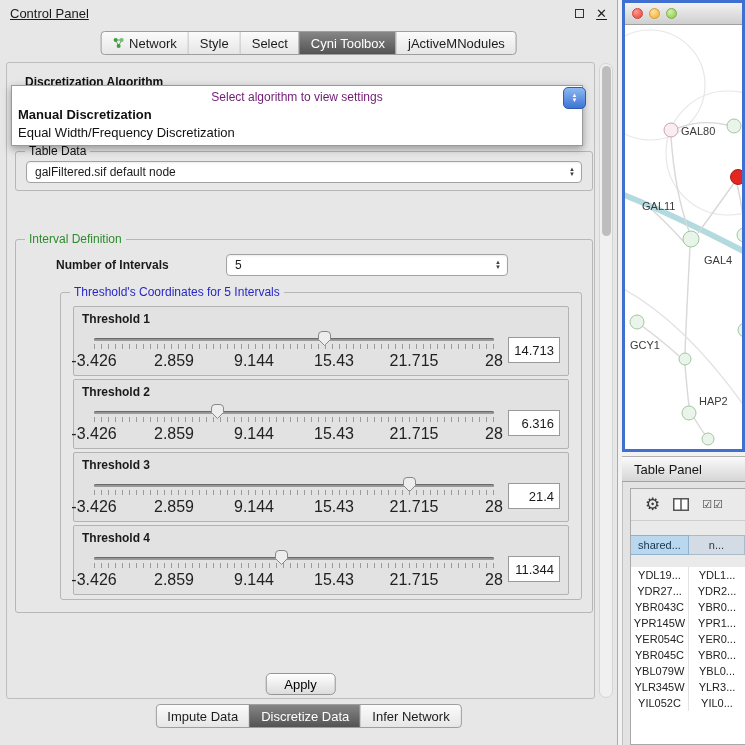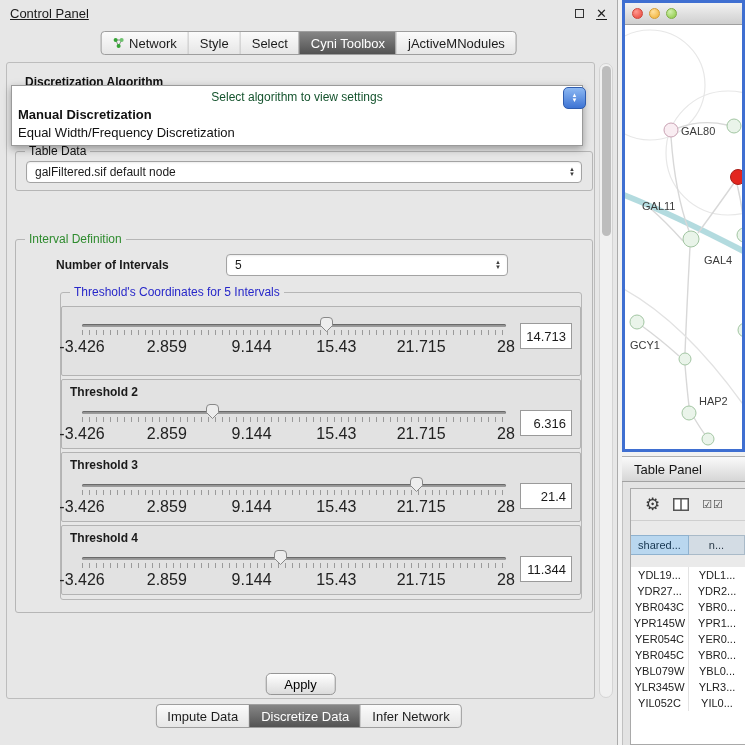--- a/index.html
+++ b/index.html
@@ -33,42 +33,42 @@
 .combo{position:absolute;display:flex;align-items:center;background:#fff;border:1px solid #a3a3a3;border-radius:4px;font-size:12px;box-shadow:inset 0 1px 2px rgba(0,0,0,.08);}
 .td-group .combo{left:10px;right:10px;top:9px;height:22px;}
 .combo-text{padding-left:8px;white-space:nowrap;overflow:hidden;}
 .stepper{margin-left:auto;display:flex;flex-direction:column;align-items:center;justify-content:center;width:18px;height:100%;color:#3c3c3c;}
 .stepper i,.combo-btn-blue i{font-style:normal;font-size:6px;line-height:5px;}
 
 .iv-group{left:8px;top:132px;width:578px;height:374px;margin-top:44px;}
 .count-label{position:absolute;left:40px;top:18px;font-size:12px;font-weight:bold;}
 .count-combo{left:210px;top:14px;width:282px;height:22px;}
 
-.th-group{left:44px;top:52px;width:522px;height:308px;display:flex;flex-direction:column;gap:3px;padding:13px 0 0;}
+.th-group{left:44px;top:52px;width:522px;height:308px;display:flex;flex-direction:column;gap:3px;padding:13px 12px 0;}
 .th-panel{position:relative;border:1px solid #b3b3b3;background:#e2e2e2;border-radius:2px;height:70px;padding:5px 8px 0;}
 .th-title{font-size:12px;font-weight:bold;}
 .th-row{display:flex;align-items:center;margin-top:2px;}
 .slider{flex:1;position:relative;height:44px;margin:0 6px 0 12px;}
 .track{position:absolute;left:0;right:0;top:10px;height:3px;background:#9b9b9b;border-radius:2px;box-shadow:inset 0 1px 1px rgba(0,0,0,.35);}
 .thumb-svg{position:absolute;top:3px;margin-left:-7px;}
 .ticks{position:absolute;left:0;right:0;top:16px;height:5px;background:repeating-linear-gradient(to right,#9a9a9a 0,#9a9a9a 1px,transparent 1px,transparent 7px);}
 .axl{position:absolute;top:24px;font-size:16px;color:#222;transform:translateX(-50%);white-space:nowrap;}
 .valbox{width:52px;height:26px;background:#fff;border:1px solid #9a9a9a;font-size:13px;text-align:right;padding:5px 5px 0 0;margin-left:8px;}
 
 .attr-group{left:44px;top:520px;width:532px;height:86px;}
 .attr-sub{position:absolute;left:12px;top:8px;font-size:12px;font-weight:bold;}
 .attr-list{position:absolute;left:12px;top:27px;width:478px;height:50px;background:#fff;border:1px solid #b5b5b5;overflow:hidden;}
 .attr-item{font-size:12px;line-height:16px;padding-left:6px;}
 .list-scroll{position:absolute;right:0;top:0;bottom:0;width:13px;background:#f1f1f1;border-left:1px solid #d0d0d0;}
 .list-scroll .thumb,.cp-scroll .thumb{position:absolute;left:2px;top:1px;width:9px;background:#bdbdbd;border-radius:5px;}
 .list-scroll .thumb{height:44px;}
 .apply{position:absolute;left:50%;transform:translateX(-50%);top:610px;height:22px;padding:0 18px;font-size:13px;font-family:inherit;background:linear-gradient(#fff,#dcdcdc);border:1px solid #969696;border-radius:5px;}
 
 .popup{position:absolute;left:4px;top:22px;width:572px;background:#fff;border:1px solid #9a9a9a;box-shadow:0 3px 8px rgba(0,0,0,.35);z-index:40;padding-bottom:3px;}
-.popup-ph{text-align:center;color:#14532d;font-size:12px;padding:4px 0 2px;}
+.popup-ph{text-align:center;color:#701a75;font-size:12px;padding:4px 0 2px;}
 .popup-opt{font-size:13px;padding:1px 6px;line-height:16px;color:#111;}
 .popup-opt.bold{font-weight:bold;}
 .combo-btn-blue{position:absolute;left:556px;top:24px;width:23px;height:22px;border-radius:5px;background:linear-gradient(#8cb8f2,#3e74d4);border:1px solid #2f5cae;z-index:41;display:flex;flex-direction:column;align-items:center;justify-content:center;color:#fff;}
 
 .cp-scroll{position:absolute;left:599px;top:63px;width:14px;height:635px;background:#f0f0f0;border:1px solid #d4d4d4;border-radius:7px;}
 .cp-scroll .thumb{height:170px;top:2px;}
 
 
 .right-col{position:absolute;left:622px;top:0;width:123px;height:745px;}
 .net-window{position:absolute;left:0;top:0;width:123px;height:452px;border:3px solid #3f6fd1;background:#e6e6e6;}
@@ -156,20 +156,21 @@
           <span class="stepper">
               <i>▲</i>
               <i>▼</i>
             </span>
         </div>
 
         <div class="gb th-group">
           <span class="gbt blue">Threshold's Coordinates for 5 Intervals</span>
 
           <div class="th-panel">
+            <div class="th-title">Threshold 1</div>
             <div class="th-row">
               <div class="slider">
                 <div class="track"></div>
                 <svg class="thumb-svg" width="13" height="15" viewBox="0 0 13 15" style="left: 57.7%;">
                     <path d="M0.5,4 Q0.5,0.5 4,0.5 L9,0.5 Q12.5,0.5 12.5,4 L12.5,8.5 L6.5,14.5 L0.5,8.5 Z" fill="#ededed" stroke="#888"></path>
                   </svg>
                 <div class="ticks"></div>
                 <span class="axl" style="left:0%">-3.426</span>
                 <span class="axl" style="left:20%">2.859</span>
                 <span class="axl" style="left:40%">9.144</span>

